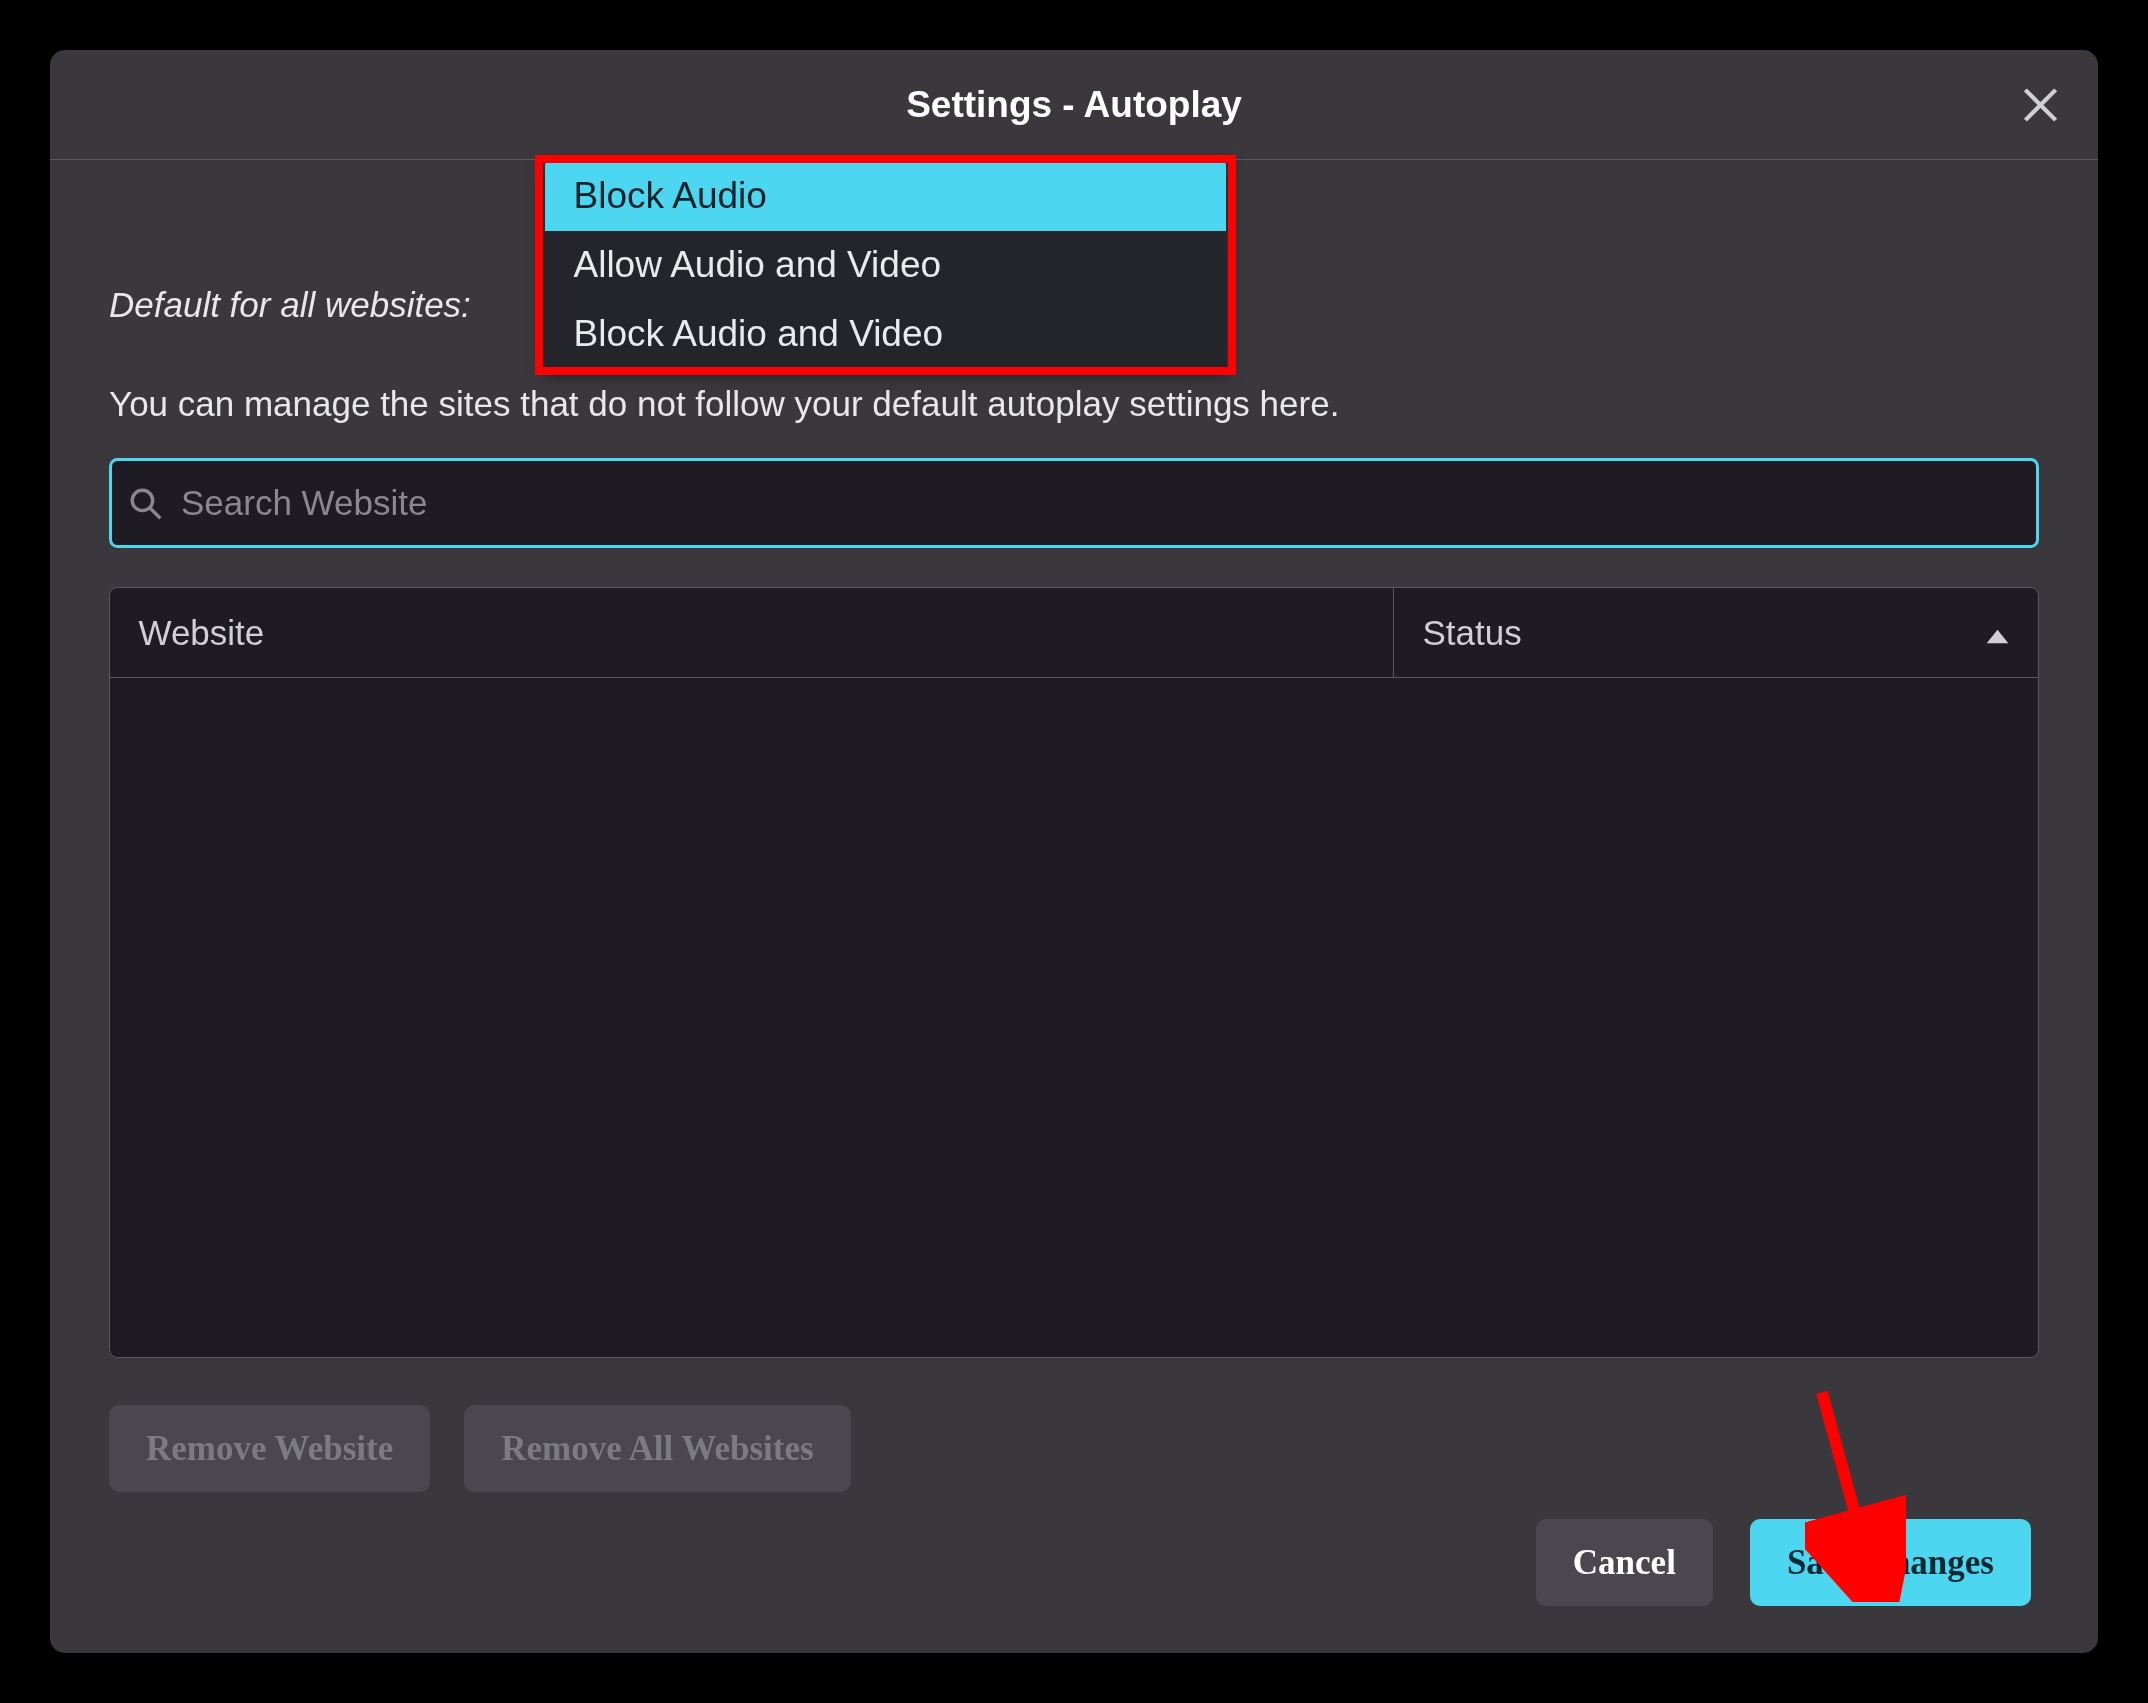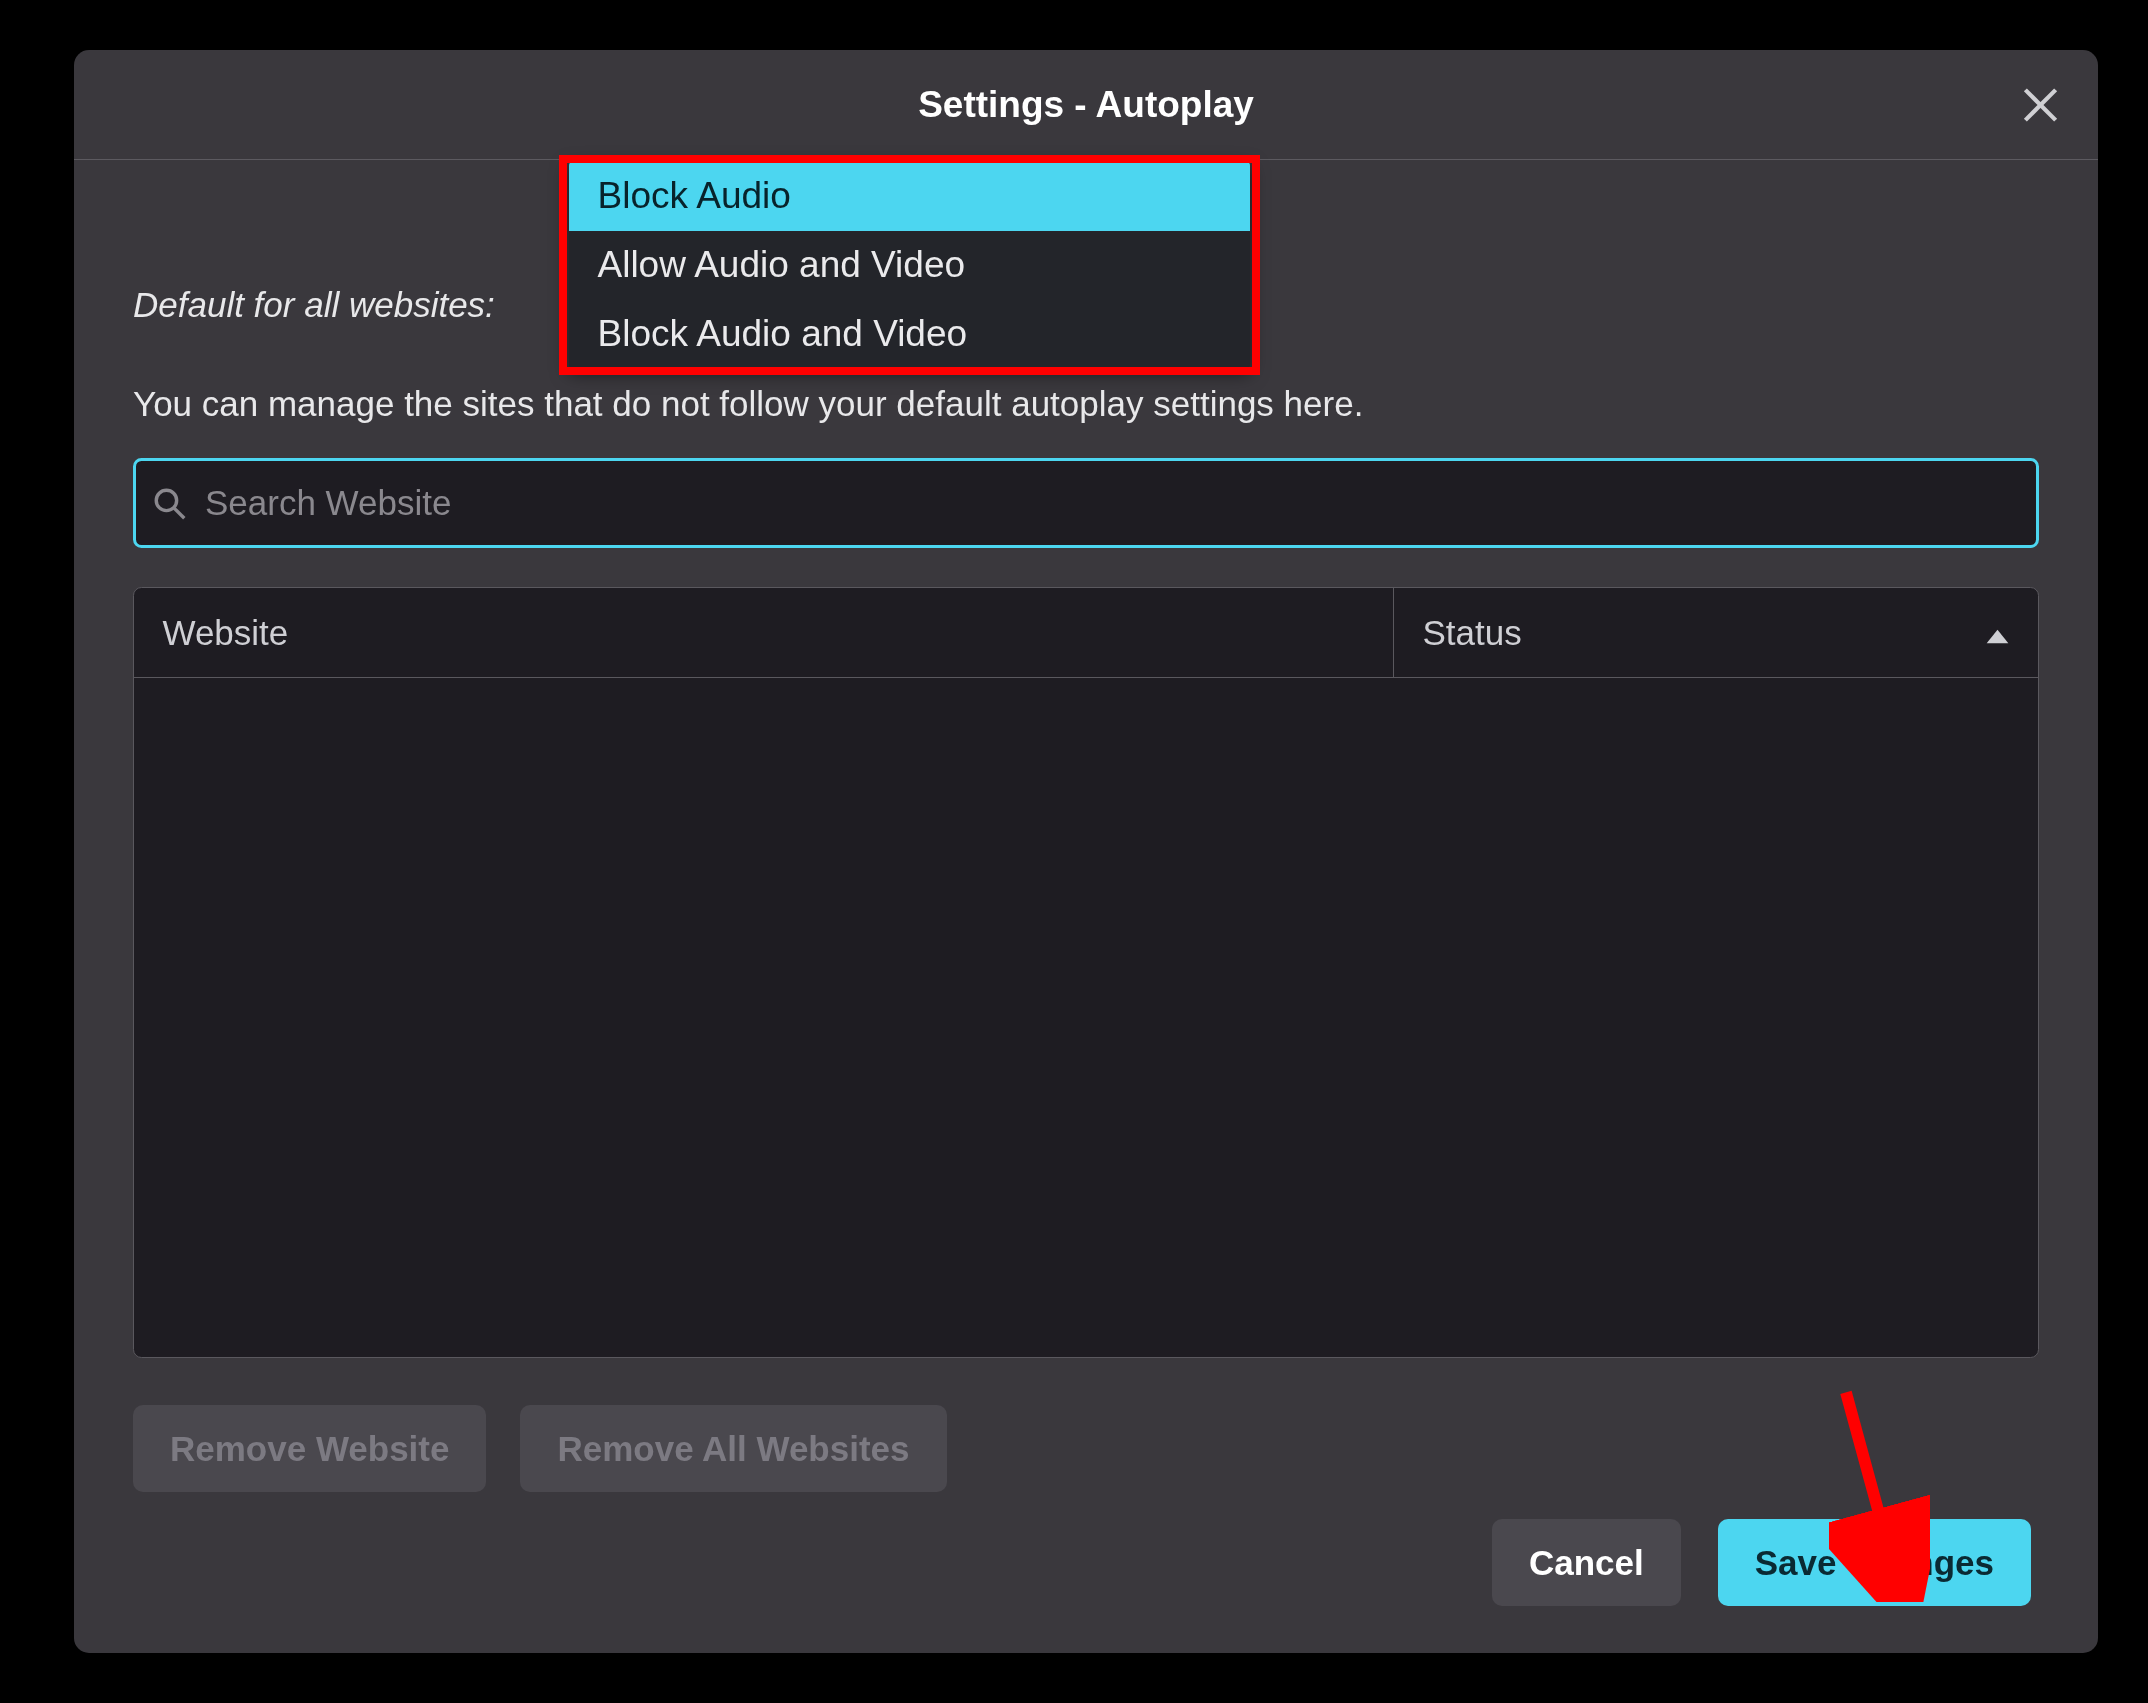--- a/index.html
+++ b/index.html
@@ -11,42 +11,42 @@
     --field:#1e1c22;
     --field-border:#4cd6f0;
     --header-sep:#5c5a60;
     --dropdown-bg:#23252a;
     --highlight:#4cd6f0;
     --anno:#ff0000;
     --btn:#4a484e;
   }
   html,body{margin:0;padding:0;width:2148px;height:1703px;background:var(--bg);font-family:-apple-system,Helvetica,Arial,sans-serif;}
   .frame{position:absolute;left:20px;top:20px;right:20px;bottom:20px;border-radius:23.5px;background:var(--bg);}
-  .dialog{position:absolute;left:30px;top:30px;right:30px;bottom:30px;background:var(--panel);border-radius:15px;overflow:hidden;margin-left:24px;}
+  .dialog{position:absolute;left:30px;top:30px;right:30px;bottom:30px;background:var(--panel);border-radius:15px;overflow:hidden;}
   .titlebar{height:109px;border-bottom:1.7px solid var(--header-sep);display:flex;align-items:center;justify-content:center;position:relative;}
   .title{color:#fff;font-size:37px;font-weight:700;}
   .close{position:absolute;right:34px;top:50%;transform:translateY(-50%);width:47px;height:47px;display:flex;align-items:center;justify-content:center;cursor:pointer;}
   .close svg{stroke:#d0d0d4;stroke-width:5;}
   .content{position:absolute;left:59px;right:59px;top:134px;bottom:0;}
   .row1{display:flex;align-items:center;gap:25px;margin-top:101px;font-style:italic;}
   .label{color:var(--text);font-size:35px;}
   .desc{color:var(--text);font-size:35px;margin-top:59px;}
   .search{margin-top:34px;height:84px;border:3.4px solid var(--field-border);border-radius:8.4px;background:var(--field);display:flex;align-items:center;padding:0 16px;gap:17px;}
   .search svg{stroke:var(--muted);fill:none;stroke-width:4;}
   .search input{flex:1;background:transparent;border:none;outline:none;color:var(--text);font-size:35px;}
   .search input::placeholder{color:var(--muted);}
   .table{margin-top:39px;border:1.7px solid var(--panel-border);border-radius:8.4px;background:var(--field);height:769px;display:flex;flex-direction:column;}
   .thead{display:flex;align-items:stretch;height:89px;border-bottom:1.7px solid var(--panel-border);gap:45px;}
   .th{color:#cfcfd4;font-size:35px;display:flex;align-items:center;padding:0 28.5px;}
   .th-web{flex:1;}
   .th-status{width:587px;border-left:1.7px solid var(--panel-border);justify-content:space-between;}
   .sort svg{fill:#cfcfd4;}
   .tbody{flex:1;}
   .actions{margin-top:47px;display:flex;gap:34px;}
-  .btn{background:var(--btn);color:#7c7a82;font-size:35px;font-weight:600;padding:23.5px 37px;border-radius:10px;border:none;cursor:pointer;}
+  .btn{background:var(--btn);color:#7c7a82;font-size:35px;font-weight:600;padding:23.5px 37px;border-radius:10px;border:none;cursor:pointer;font-family:Liberation Serif, serif;}
   .footer{position:absolute;right:8px;bottom:47px;display:flex;gap:37px;}
   .btn-cancel{background:var(--btn);color:#fff;}
   .btn-save{background:var(--highlight);color:#0a2a33;}
   .dropdown-wrap{position:absolute;left:495px;top:112px;width:681px;z-index:50;}
   .anno-box{position:absolute;left:-10px;top:-6.7px;right:-10px;bottom:-6.7px;border:8.4px solid var(--anno);pointer-events:none;}
   .dropdown{background:var(--dropdown-bg);border-radius:3.4px;overflow:hidden;box-shadow:0 5px 18.5px rgba(0,0,0,.6);}
   .opt{color:#eaeaec;font-size:37px;padding:13.4px 28.5px;cursor:pointer;}
   .opt.sel{background:var(--highlight);color:#08232b;}
   .arrow{position:absolute;left:1755px;top:1334px;pointer-events:none;}
 </style>

